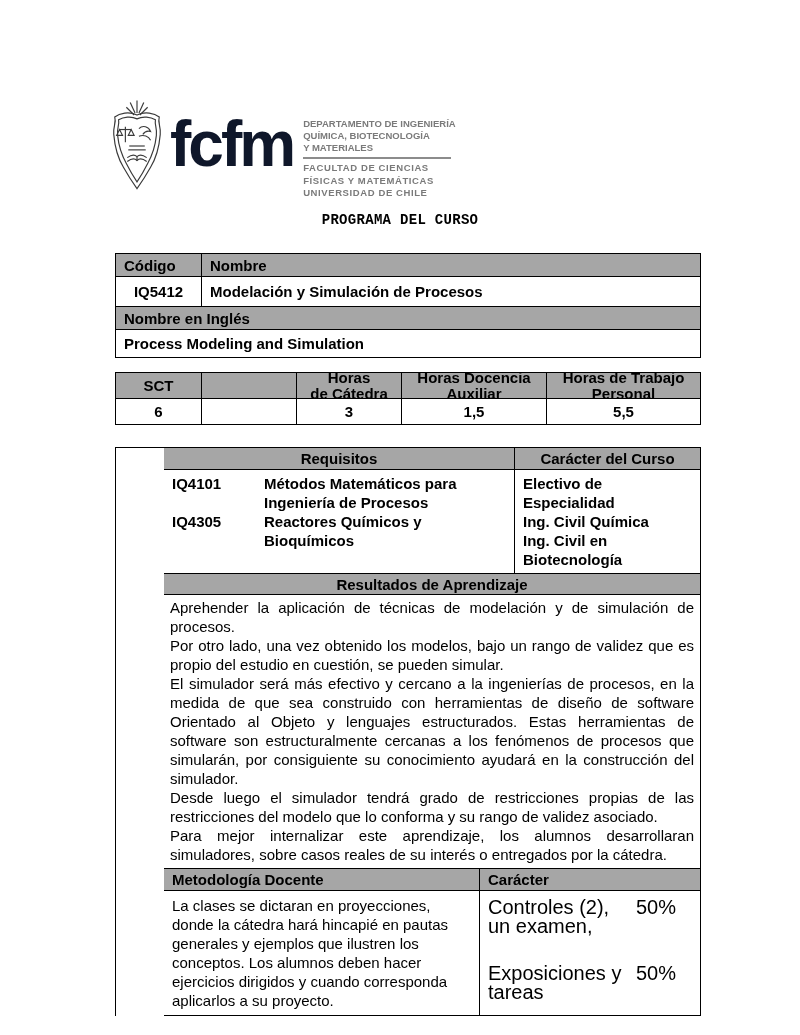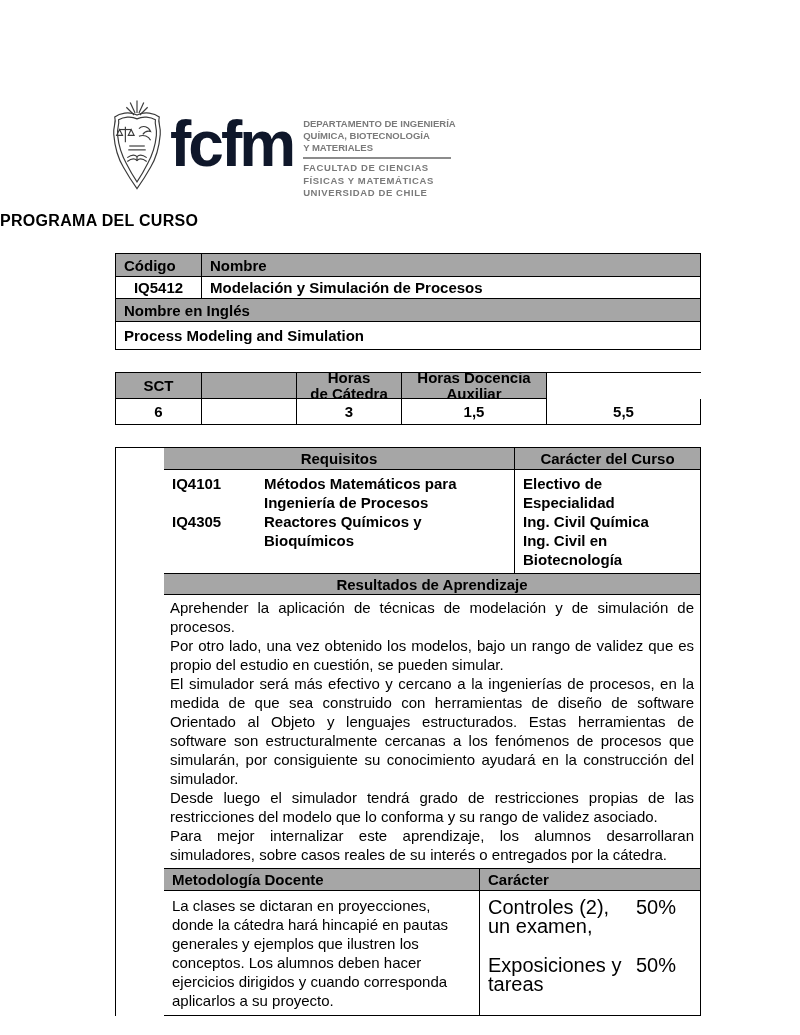--- a/index.html
+++ b/index.html
@@ -10,21 +10,21 @@
   
   .logo { position:absolute; left:106px; top:98px; display:flex; align-items:flex-start; }
   .emblem { width:62px; height:96px; flex:0 0 auto; }
   .fcfm { font-size:64px; font-weight:bold; letter-spacing:-3px; line-height:92px; margin:0 10px 0 2px; color:#0f172a; }
   .org { margin-top:20px; width:152px; color:#7a7a7a; font-size:9.5px; font-weight:bold; line-height:1.28; }
   .org-line { white-space:nowrap; }
   .org-sep { border-top:2px solid #8c8c8c; margin:3px 0 3px 0; width:148px; }
   .faculty .org-line { letter-spacing:0.6px; }
 
   
-  .title { position:absolute; top:212px; left:0; width:100%; text-align:left; font-size:16px; font-weight:bold; letter-spacing:0.3px; }
+  .title { position:absolute; top:212px; left:0; width:100%; text-align:center; font-size:14px; font-weight:bold; letter-spacing:0.3px;font-family:Liberation Mono, monospace; }
 
   
   .tbl { position:absolute; left:115px; width:586px; border-top:1px solid #000; border-left:1px solid #000; }
   .tblA { top:253px; }
   .tblB { top:372px; }
   .tblC { top:447px;padding-left:48px; }
   .row { display:flex; align-items:stretch; }
   .cell { border-right:1px solid #000; border-bottom:1px solid #000; font-size:15px; padding:2px 8px; display:flex; align-items:center; }
   .gray { background:#a6a6a6; font-weight:bold; }
   .bold { font-weight:bold;text-align:center; }
@@ -33,41 +33,41 @@
   .pre { white-space:pre-line; }
   .grow { flex:1 1 auto; }
 
   .w86  { flex:0 0 86px; }
   .w95  { flex:0 0 95px; }
   .w105 { flex:0 0 105px; }
   .w145 { flex:0 0 145px; }
   .w351 { flex:0 0 351px; }
   .w316 { flex:0 0 316px; }
 
-  .hA1 { height:23px; } .hA2 { height:22px; } .hA3 { height:23px; } .hA4 { height:28px; }
+  .hA1 { height:23px; } .hA2 { height:30px; } .hA3 { height:23px; } .hA4 { height:28px; }
   .hB1 { height:26px; } .hB2 { height:26px; }
   .hC1 { height:22px; } .hC2 { min-height:84px; } .hC3 { height:21px; }
   .hC5 { height:22px; } .hC6 { min-height:120px; }
 
   .hdr2 { line-height:16px; }
 
   .req-body { display:block; padding:4px 8px 6px 8px; }
   .req-item { display:flex; line-height:19px; }
   .req-code { flex:0 0 92px; font-weight:bold; }
   .req-name { flex:1; font-weight:bold; white-space:pre-line; }
   .car-body { display:block; padding:4px 8px; }
   .car-line { font-weight:bold; line-height:19px; }
 
   .res-body { display:block; padding:3px 6px 4px 6px; min-height:272px; }
   .res-p { font-size:15px; line-height:19px; text-align:justify; }
 
   .met-text { display:block; padding:5px 8px; font-size:15px; line-height:19px; }
   .eval-body { display:block; padding:7px 24px 6px 8px; }
   .eval-row { display:flex; justify-content:space-between; font-size:20px; line-height:19px; }
-  .eval-row + .eval-row { margin-top:20px; }
+  .eval-row + .eval-row { margin-top:28px; }
 </style>
 </head>
 <body>
 
 <div class="page">
 
   <div class="logo">
     <svg class="emblem" viewBox="0 0 64 96">
       <g fill="none" stroke="#3a3a3a" stroke-width="1.2">
         <line x1="32" y1="1" x2="32" y2="14"></line>
@@ -126,20 +126,22 @@
   </div>
 
   <div class="tbl tblB">
     <div class="row hB1">
       <div class="cell gray center w86">SCT</div>
       <div class="cell gray w95"></div>
       <div class="cell gray center pre hdr2 w105">Horas
 de Cátedra</div>
       <div class="cell gray center pre hdr2 w145">Horas Docencia
 Auxiliar</div>
+      <div class="cell gray center pre hdr2 grow">Horas de Trabajo
+Personal</div>
     </div>
     <div class="row hB2">
       <div class="cell bold center w86">6</div>
       <div class="cell w95"></div>
       <div class="cell bold center w105">3</div>
       <div class="cell bold center w145">1,5</div>
       <div class="cell bold center grow">5,5</div>
     </div>
   </div>
 

